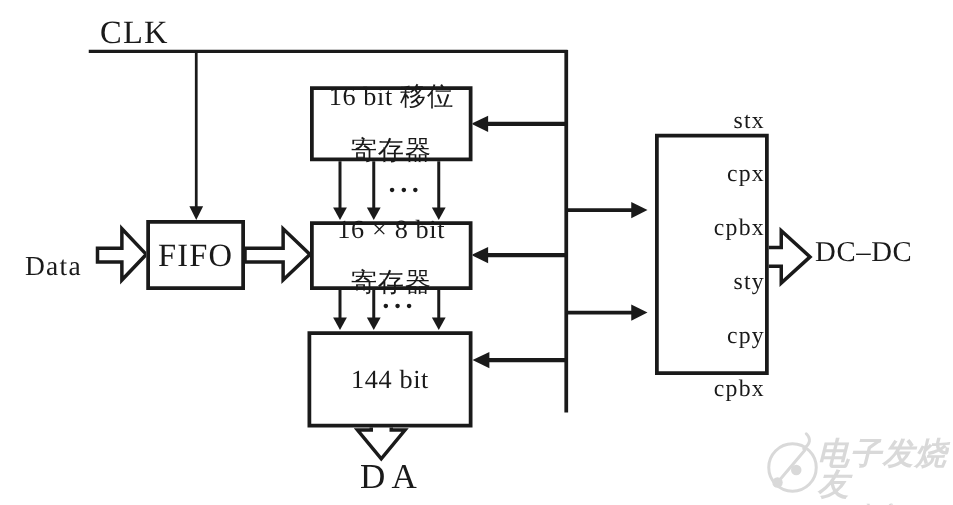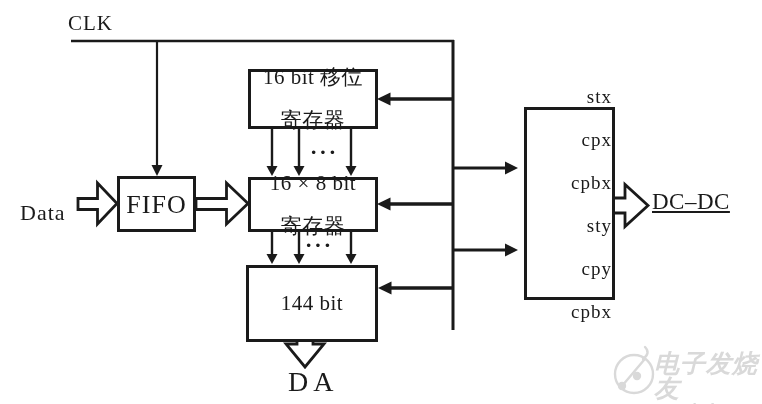--- a/index.html
+++ b/index.html
@@ -16,23 +16,23 @@
     gap:16px;
   }
   .box .ln{line-height:27px;font-size:21px;letter-spacing:.5px;}
   #fifo-box{left:117px;top:176px;width:79px;height:56px;}
   #fifo-box .ln{font-size:26px;letter-spacing:1px;}
   #shift-box{left:248px;top:69px;width:130px;height:60px;}
   #reg-box{left:248px;top:177px;width:130px;height:55px;}
   #latch-box{left:246px;top:265px;width:132px;height:77px;}
   #driver-box{left:524px;top:107px;width:91px;height:193px;align-items:flex-end;}
   #driver-box .ln{font-size:19px;line-height:27px;letter-spacing:1px;}
-  #clk-label{left:68px;top:11px;font-size:21px;letter-spacing:1px;}
+  #clk-label{left:80px;top:11px;font-size:26px;letter-spacing:1px;}
   #data-label{left:20px;top:200px;font-size:22px;letter-spacing:1px;}
-  #dcdc-label{left:652px;top:189px;font-size:23px;letter-spacing:.5px;text-decoration:underline;}
+  #dcdc-label{left:652px;top:189px;font-size:23px;letter-spacing:.5px;}
   #da-label{left:288px;top:366px;font-size:28px;letter-spacing:5px;}
   .dots{position:absolute;font-size:22px;font-weight:bold;line-height:1;letter-spacing:2px;}
   #dots-1{left:310px;top:141px;}
   #dots-2{left:305px;top:234px;}
   #watermark{position:absolute;left:608px;top:343px;width:154px;height:61px;color:#d9d9d9;}
   #wm-text{position:absolute;left:46px;top:8px;}
   #wm-brand{font-size:25px;font-weight:bold;font-style:italic;letter-spacing:1px;line-height:25px;}
   #wm-url{font-size:13px;font-weight:bold;letter-spacing:.5px;line-height:14px;}
 </style>
 </head>

